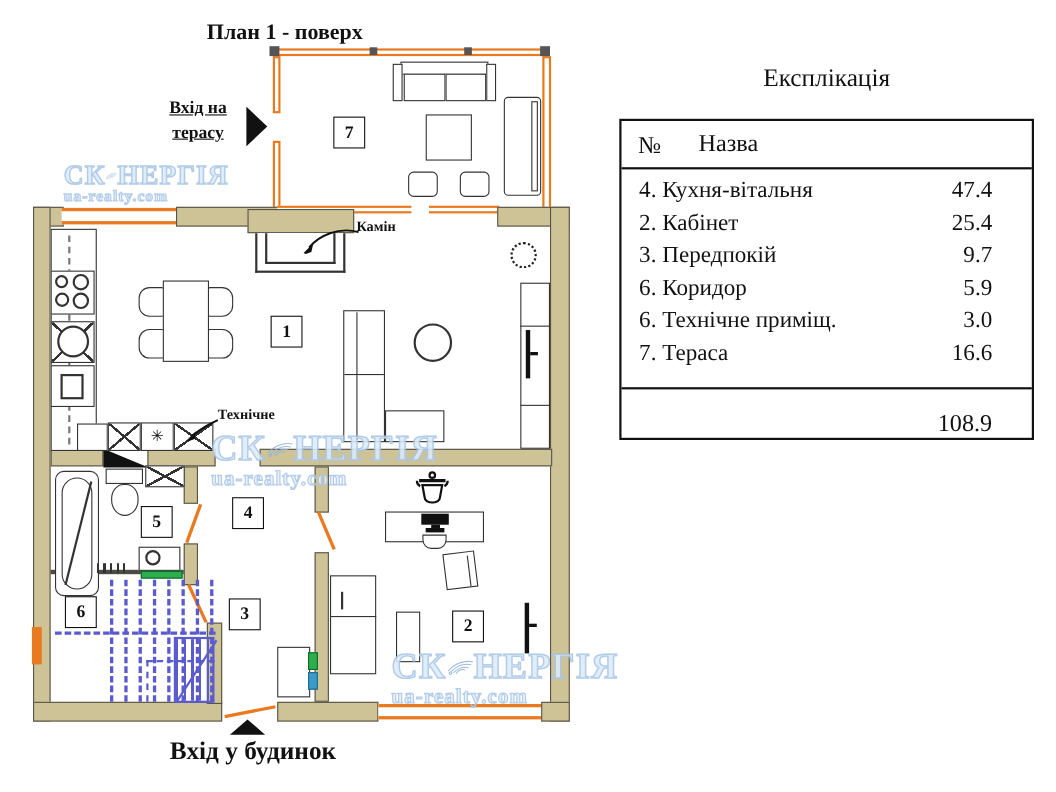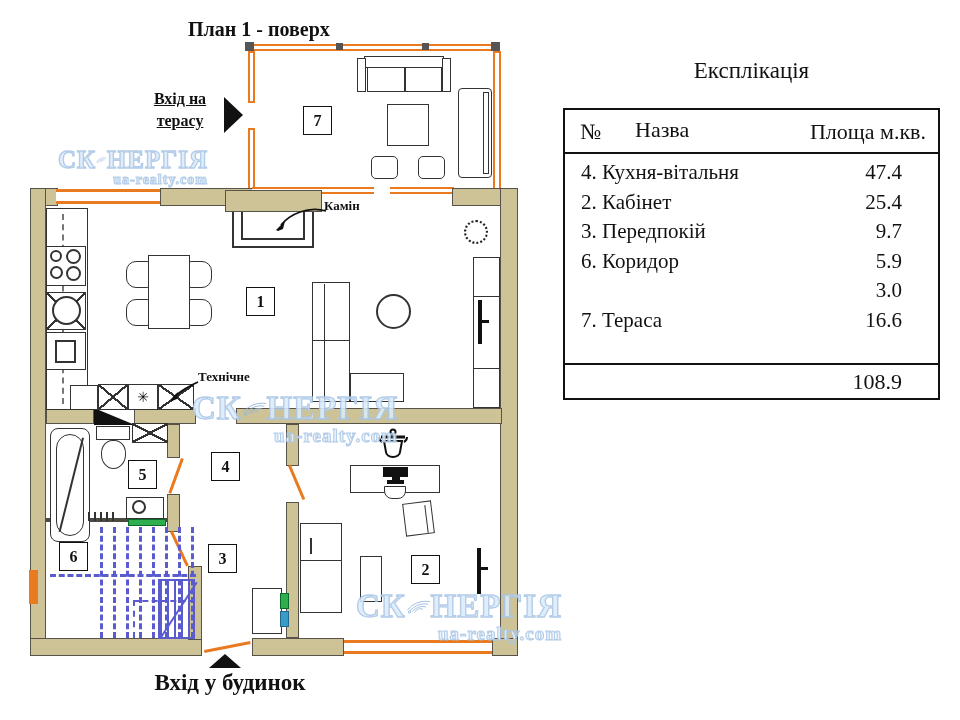--- a/index.html
+++ b/index.html
@@ -17,30 +17,30 @@
   .xbox{background-color:#fff;background-image:
      linear-gradient(to top right, transparent calc(50% - 1.1px), #333 calc(50% - 1.1px) calc(50% + 1.1px), transparent calc(50% + 1.1px)),
      linear-gradient(to bottom right, transparent calc(50% - 1.1px), #333 calc(50% - 1.1px) calc(50% + 1.1px), transparent calc(50% + 1.1px));}
   .rbox{position:absolute;width:27px;height:27px;background:#fff;border:1.8px solid #111;
         display:flex;align-items:center;justify-content:center;font-weight:bold;font-size:16px;}
   .sdash{position:absolute;width:0;border-left:3px dashed var(--blue,#5b5bd0);}
   .lbl{position:absolute;font-weight:bold;}
   .tri{position:absolute;width:0;height:0;}
   .chairL{border-radius:10px 3px 3px 10px;}
   .chairR{border-radius:3px 10px 10px 3px;}
-  .wm{position:absolute;text-align:right;opacity:.88;color:var(--wm,#aac7e8);pointer-events:none;}
+  .wm{position:absolute;text-align:left;opacity:.88;color:var(--wm,#aac7e8);pointer-events:none;}
   .wm-line{display:flex;align-items:center;justify-content:center;font-weight:bold;letter-spacing:1px;
            color:#dcebfa;-webkit-text-stroke:1.3px var(--wm,#aac7e8);text-shadow:0 0 1px var(--wm,#aac7e8);}
   .wm-site{font-weight:bold;color:#e8f2fb;-webkit-text-stroke:1.1px var(--wm,#aac7e8);letter-spacing:1px;margin-top:-2px;}
   .legend{position:absolute;left:563px;top:108px;width:377px;height:292px;border:2.5px solid #111;box-sizing:border-box;}
   .lhead{position:relative;height:44px;border-bottom:2.5px solid #111;font-size:22px;box-sizing:border-box;}
   .lrow{display:flex;align-items:baseline;font-size:21px;line-height:29.5px;padding:0 36px 0 16px;}
   .larea{margin-left:auto;text-align:center;}
-  .ltotal{position:absolute;left:0;right:0;bottom:0;height:35px;border-top:2.5px solid #111;
-          font-size:22px;display:flex;align-items:center;justify-content:flex-end;padding-right:36px;box-sizing:border-box;}
+  .ltotal{position:absolute;left:0;right:0;bottom:0;height:46px;border-top:2.5px solid #111;
+          font-size:22px;display:flex;align-items:flex-end;justify-content:flex-end;padding-right:36px;box-sizing:border-box;}
 </style>
 </head>
 <body>
 
 <div class="canvas">
 
   <div class="lbl" style="left:188px;top:18px;font-size:20px;">План 1 - поверх</div>
   <div class="lbl" style="left:138px;top:88px;width:84px;font-size:16px;line-height:22px;text-align:center;text-decoration:underline;">Вхід на терасу</div>
   <div class="tri" style="left:224px;top:97px;border-top:18px solid transparent;border-bottom:18px solid transparent;border-left:19px solid #111;"></div>
   <div class="lbl" style="left:130px;top:670px;width:200px;font-size:23px;text-align:center;">Вхід у будинок</div>
@@ -200,40 +200,40 @@
   <div class="rbox" style="left:211px;top:452px;">4</div>
   <div class="rbox" style="left:128px;top:460px;">5</div>
   <div class="rbox" style="left:59px;top:542px;">6</div>
   <div class="rbox" style="left:303px;top:106px;">7</div>
 
   <div class="lbl" style="left:563px;top:58px;width:377px;text-align:center;font-size:23px;font-weight:normal;">Експлікація</div>
   <div class="legend">
     <div class="lhead">
       <span class="abs" style="left:15px;top:9px;">№</span>
       <span class="abs" style="left:70px;top:7px;">Назва</span>
-      <span class="abs" style="right:12px;top:9px;">Площа м.кв.</span>
     </div>
     <div style="padding-top:4px;">
         <div class="lrow">
       <span class="lname">4. Кухня-вітальня</span>
       <span class="larea">47.4</span>
     </div>
         <div class="lrow">
       <span class="lname">2. Кабінет</span>
       <span class="larea">25.4</span>
     </div>
         <div class="lrow">
       <span class="lname">3. Передпокій</span>
       <span class="larea">9.7</span>
     </div>
         <div class="lrow">
       <span class="lname">6. Коридор</span>
       <span class="larea">5.9</span>
     </div>
         <div class="lrow">
+      <span class="lname">6. Технічне приміщ.</span>
       <span class="larea">3.0</span>
     </div>
         <div class="lrow">
       <span class="lname">7. Тераса</span>
       <span class="larea">16.6</span>
     </div>
       </div>
     <div class="ltotal">
       <span>108.9</span>
     </div>

